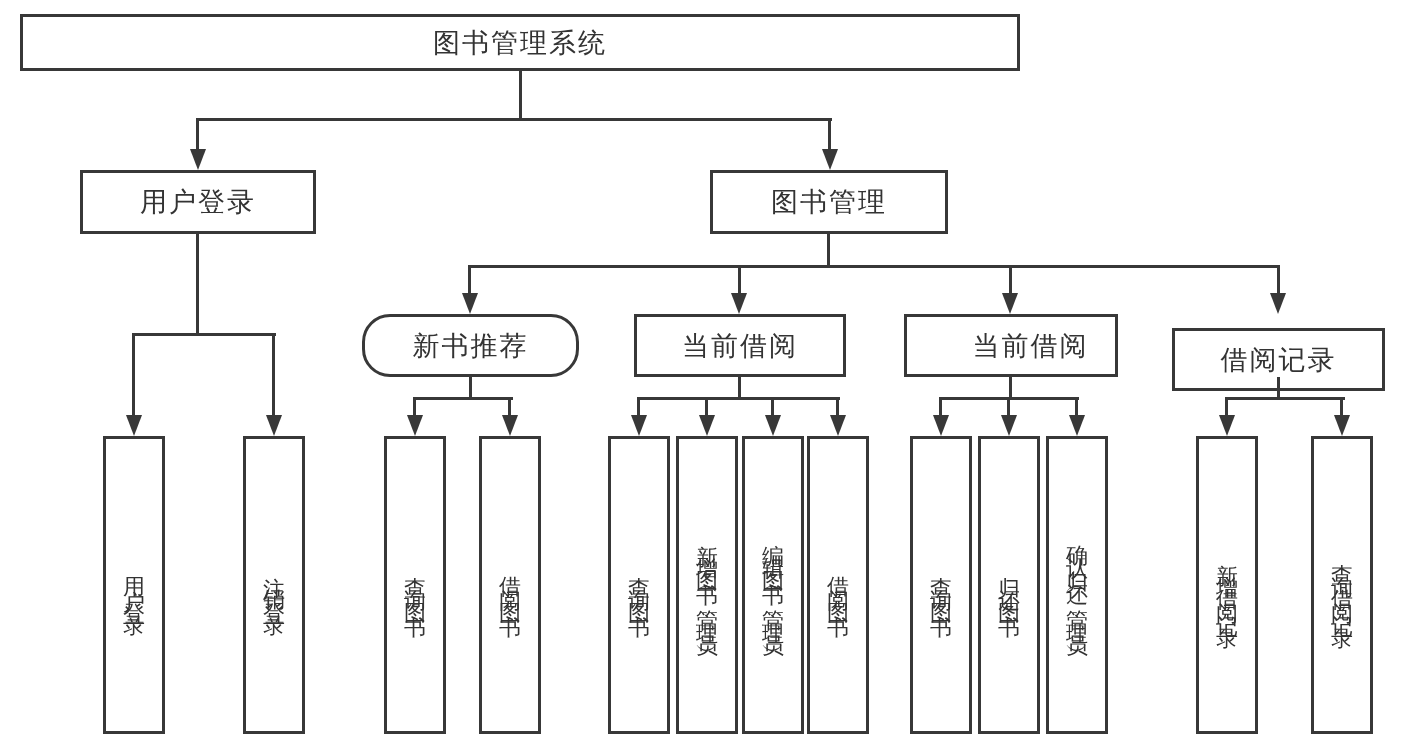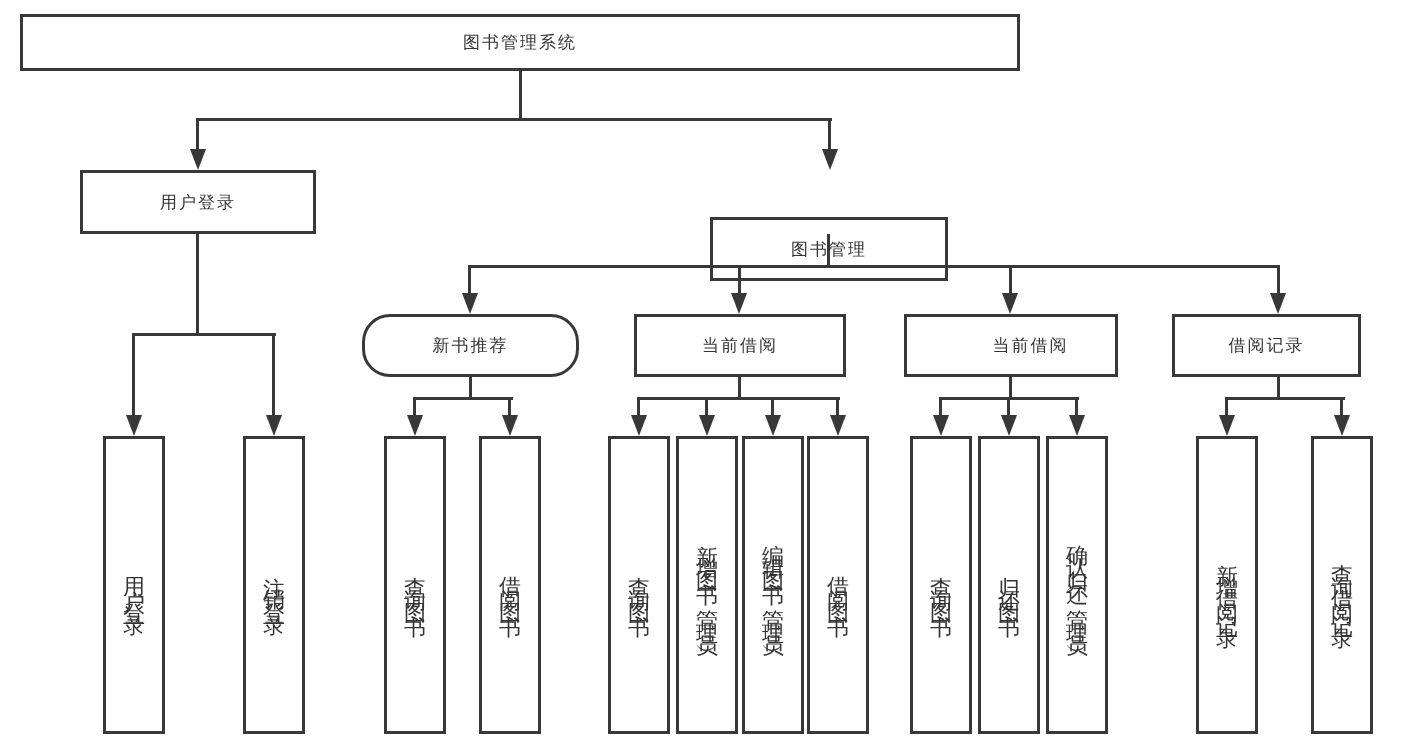--- a/index.html
+++ b/index.html
@@ -15,21 +15,21 @@
     background:#ffffff;
     overflow:hidden;
   }
   .box{
     position:absolute;
     box-sizing:border-box;
     border:3px solid var(--line);
     background:#ffffff;
     display:flex;align-items:center;justify-content:center;
     color:var(--text);
-    font-size:17px;
+    font-size:27px;
     letter-spacing:2px;
     white-space:nowrap;
   }
   .vbox{
     writing-mode:vertical-rl;
     text-orientation:mixed;
     font-size:22px;
     letter-spacing:13px;
     line-height:1;
     white-space:normal;
@@ -70,21 +70,21 @@
   <div class="vline" style="left:519px;top:70px;height:48px;"></div>
   <div class="hline" style="left:196px;top:118px;width:636px;"></div>
   <div class="vline" style="left:196px;top:118px;height:33px;"></div>
   <div class="vline" style="left:828px;top:118px;height:33px;"></div>
   <div class="arrow" style="left:190px;top:149px;"></div>
   <div class="arrow" style="left:822px;top:149px;"></div>
 
   <div class="box" style="left:80px;top:170px;width:236px;height:64px;">
     <span>用户登录</span>
   </div>
-  <div class="box" style="left:710px;top:170px;width:238px;height:64px;margin-top:47px;">
+  <div class="box" style="left:710px;top:170px;width:238px;height:64px;">
     <span>图书管理</span>
   </div>
 
   <div class="vline" style="left:196px;top:234px;height:102px;"></div>
   <div class="hline" style="left:132px;top:333px;width:144px;"></div>
   <div class="vline" style="left:132px;top:333px;height:83px;"></div>
   <div class="vline" style="left:272px;top:333px;height:83px;"></div>
   <div class="arrow" style="left:126px;top:415px;"></div>
   <div class="arrow" style="left:266px;top:415px;"></div>
 
@@ -101,21 +101,21 @@
 
   <div class="box" style="left:362px;top:314px;width:217px;height:63px;border-radius:28px;">
     <span>新书推荐</span>
   </div>
   <div class="box" style="left:634px;top:314px;width:212px;height:63px;">
     <span>当前借阅</span>
   </div>
   <div class="box" style="left:904px;top:314px;width:214px;height:63px;padding-left:39px;">
     <span>当前借阅</span>
   </div>
-  <div class="box" style="left:1172px;top:314px;width:189px;height:63px;">
+  <div class="box" style="left:1172px;top:328px;width:213px;height:63px;">
     <span>借阅记录</span>
   </div>
 
   <div class="vline" style="left:469px;top:377px;height:23px;"></div>
   <div class="hline" style="left:413px;top:397px;width:100px;"></div>
   <div class="vline" style="left:413px;top:397px;height:19px;"></div>
   <div class="vline" style="left:508px;top:397px;height:19px;"></div>
   <div class="arrow" style="left:407px;top:415px;"></div>
   <div class="arrow" style="left:502px;top:415px;"></div>
 

